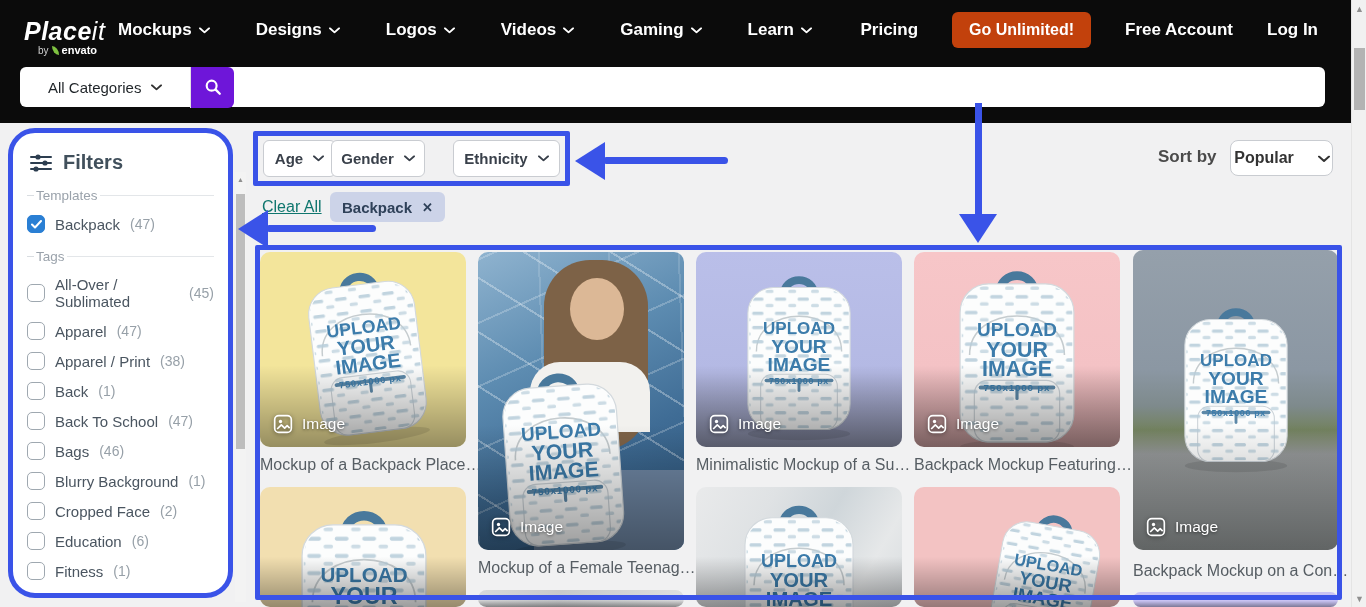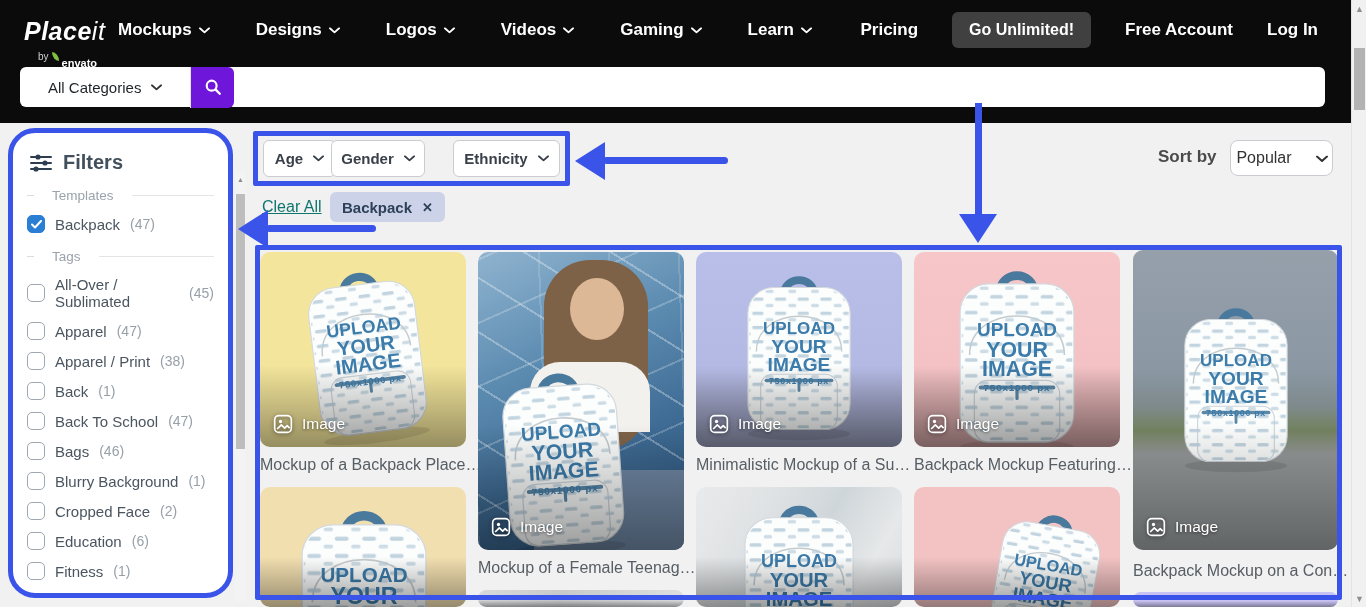--- a/index.html
+++ b/index.html
@@ -7,21 +7,21 @@
     font-family:"Liberation Sans", sans-serif; }
   #app { position:relative; width:1366px; height:607px; overflow:hidden; background:#f1f1f2; }
 
   
   .header { position:absolute; left:0; top:0; width:1366px; height:123px; background:#0b0b0b; }
   .logo { position:absolute; left:24px; top:17px; color:#fff; cursor:pointer; }
   .logo .brand { font-size:25px; font-style:italic; font-weight:800; letter-spacing:.5px; }
   .logo .brand .lite { font-weight:400; }
   .logo .byline { font-size:10px; color:#cfcfcf; display:flex; align-items:center; gap:3px; margin-top:-2px; padding-left:14px; }
   .leaf { width:7px; height:9px; background:#7fc241; border-radius:0 100% 0 100%; display:inline-block; }
-  .byline b { color:#fff; font-size:11px;margin-top:13px; }
+  .byline b { color:#fff; font-size:11px; }
   .nav { position:absolute; left:118px; top:0; height:60px; display:flex; align-items:center; gap:46px; }
   .nav-item { display:flex; align-items:center; gap:7px; color:#fff; font-size:17px; font-weight:600; cursor:pointer; }
   .chev { width:11px; height:7px; display:inline-block; }
   .chev svg { display:block; }
   .hdr-right { position:absolute; right:48px; top:0; height:60px; display:flex; align-items:center; gap:34px; }
   .hdr-link { color:#fff; font-size:17px; font-weight:600; cursor:pointer; white-space:nowrap; }
   .btn-green { background:#52b127; color:#fff; font-size:16px; font-weight:700; border:none;
     padding:9px 17px; border-radius:6px; cursor:pointer; }
 
   
@@ -41,21 +41,21 @@
   .scrollbar .arrow { position:absolute; left:0; width:15px; height:15px; color:#8f8f8f; font-size:9px;
     display:flex; align-items:center; justify-content:center; cursor:pointer; }
   .scrollbar .thumb { position:absolute; left:2px; top:48px; width:11px; height:62px; background:#b3b3b3; cursor:pointer; }
 
   
   .sidebar-box { position:absolute; left:8px; top:128px; width:225px; height:470px; background:#fff;
     border:5px solid #3a53e8; border-radius:3px; overflow:hidden; }
   .sidebar-inner { padding:14px 14px 0 14px; }
   .filters-head { display:flex; align-items:center; gap:10px; margin:4px 0 14px 2px; }
   .filters-title { font-size:20px; font-weight:700; color:#41505c; }
-  .fsection { display:flex; align-items:center; gap:18px; color:#9aa2ab; font-size:13.5px; margin:10px 0 6px 0; }
+  .fsection { display:flex; align-items:center; gap:2px; color:#9aa2ab; font-size:13.5px; margin:10px 0 6px 0; }
   .fsection .dash { width:7px; height:1px; background:#d9dde1; }
   .fsection .line { flex:1; height:1px; background:#e3e6e9; }
   .fitem { display:flex; align-items:center; gap:10px; padding:6px 0; cursor:pointer; }
   .cbox { width:18px; height:18px; border:1.5px solid #9fa8b0; border-radius:5px; background:#fff;
     flex:0 0 18px; display:flex; align-items:center; justify-content:center; }
   .cbox.checked { background:#2a7fd4; border-color:#2a7fd4; }
   .flabel { font-size:15px; color:#4a5560; }
   .fcount { font-size:14px; color:#97a0a8; }
 
   
@@ -69,21 +69,21 @@
   .dd-btn { position:absolute; top:140px; height:37px; background:#fff; border:1px solid #c9ccd1; border-radius:6px;
     display:flex; align-items:center; justify-content:center; gap:10px; font-size:15px; color:#39404a;
     font-weight:600; cursor:pointer; }
   .clear-all { position:absolute; left:262px; top:198px; font-size:16px; color:#0f766e; text-decoration:underline; cursor:pointer; }
   .chip { position:absolute; left:330px; top:192px; height:30px; background:#ccd3e8; border-radius:6px;
     display:flex; align-items:center; gap:10px; padding:0 12px; font-size:15px; font-weight:600; color:#2f4159; }
   .chip .x { font-size:13px; font-weight:700; color:#2f4159; cursor:pointer; }
   .sortby { position:absolute; left:1158px; top:147px; font-size:17px; font-weight:700; color:#4a4a4a; }
   .sort-btn { position:absolute; left:1230px; top:140px; width:103px; height:36px; background:#fff;
     border:1px solid #c9ccd1; border-radius:8px; display:flex; align-items:center; justify-content:center;
-    gap:24px; font-size:16px; color:#333; cursor:pointer; }
+    gap:24px; font-size:16px; color:#333; cursor:pointer;font-weight:bold; }
 
   
   .grid-box { position:absolute; left:255px; top:245px; width:1087px; height:355px; border:5px solid #3a53e8;
     border-radius:2px; z-index:30; pointer-events:none; }
   .arr-shaft-h { position:absolute; height:7px; background:#3a53e8; border-radius:4px; z-index:31; }
   .arr-head-left { position:absolute; width:0; height:0; border-top:19px solid transparent;
     border-bottom:19px solid transparent; border-right:30px solid #3a53e8; z-index:31; }
   .arr-shaft-v { position:absolute; width:7px; background:#3a53e8; z-index:31; }
   .arr-head-down { position:absolute; width:0; height:0; border-left:19px solid transparent;
     border-right:19px solid transparent; border-top:29px solid #3a53e8; z-index:31; }
@@ -201,21 +201,21 @@
           <span>Learn</span>
           <span class="chev">
             <svg width="11" height="7" viewBox="0 0 12 7" style="color:#fff">
               <use href="#chevdn"></use>
             </svg>
           </span>
         </div>
     </div>
     <div class="hdr-right">
       <span class="hdr-link">Pricing</span>
-      <button class="btn-green" style="background: #404040;">Go Unlimited!</button>
+      <button class="btn-green" style="background: #c2410c;">Go Unlimited!</button>
       <span class="hdr-link">Free Account</span>
       <span class="hdr-link">Log In</span>
     </div>
 
     <div class="searchbar">
       <div class="cat-select">
         <span>All Categories</span>
         <span class="chev" style="color:#333">
             <svg width="11" height="7" viewBox="0 0 12 7">
               <use href="#chevdn"></use>

